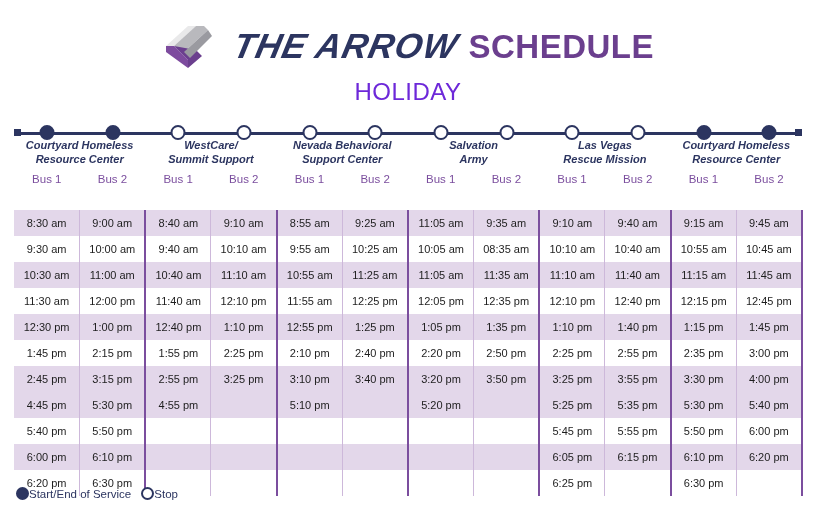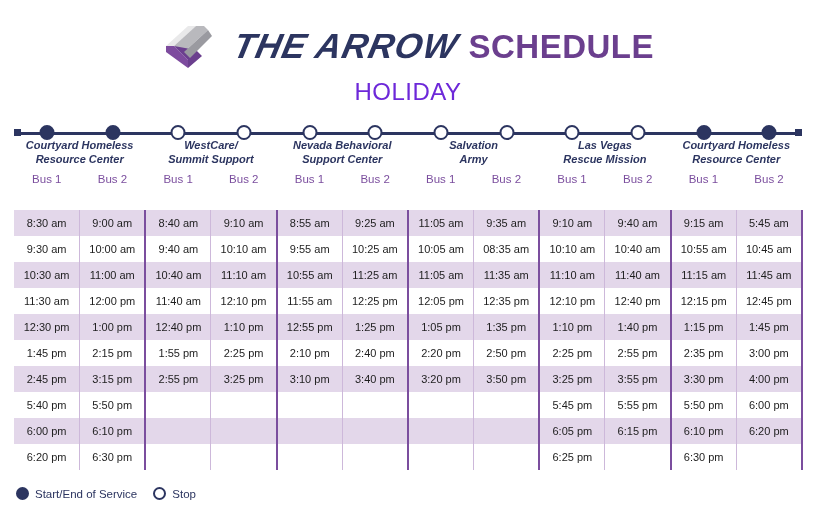--- a/index.html
+++ b/index.html
@@ -109,21 +109,21 @@
 
   td.sep-major{border-right:2.2px solid #7b4e9e;}
   td.sep-minor{border-right:1px solid #cdb8da;}
 
   
   .tbody-top{border-top:1px solid #cfc3d8;}
 
   
   .legend{
     position:absolute;left:16px;top:487px;
-    display:flex;align-items:center;gap:6px;
+    display:flex;align-items:center;gap:0;
     font-size:11.5px;color:#2c3560;
   }
   .lg-dot{
     width:13px;height:13px;border-radius:50%;
     border:2.2px solid #2c3560;box-sizing:border-box;
   }
   .lg-dot.filled{background:#2c3560;}
   .lg-dot.open{background:#fff;}
   .lg-text{margin-right:10px;}
 </style>
@@ -236,21 +236,21 @@
             <td class="cell sep-major tbody-top">9:00 am</td>
             <td class="cell sep-minor tbody-top">8:40 am</td>
             <td class="cell sep-major tbody-top">9:10 am</td>
             <td class="cell sep-minor tbody-top">8:55 am</td>
             <td class="cell sep-major tbody-top">9:25 am</td>
             <td class="cell sep-minor tbody-top">11:05 am</td>
             <td class="cell sep-major tbody-top">9:35 am</td>
             <td class="cell sep-minor tbody-top">9:10 am</td>
             <td class="cell sep-major tbody-top">9:40 am</td>
             <td class="cell sep-minor tbody-top">9:15 am</td>
-            <td class="cell sep-major tbody-top">5:45 am</td>
+            <td class="cell sep-major tbody-top">9:45 am</td>
           </tr>
           <tr class="norm">
             <td class="cell sep-minor">9:30 am</td>
             <td class="cell sep-major">10:00 am</td>
             <td class="cell sep-minor">9:40 am</td>
             <td class="cell sep-major">10:10 am</td>
             <td class="cell sep-minor">9:55 am</td>
             <td class="cell sep-major">10:25 am</td>
             <td class="cell sep-minor">10:05 am</td>
             <td class="cell sep-major">08:35 am</td>
@@ -322,20 +322,34 @@
             <td class="cell sep-major">3:25 pm</td>
             <td class="cell sep-minor">3:10 pm</td>
             <td class="cell sep-major">3:40 pm</td>
             <td class="cell sep-minor">3:20 pm</td>
             <td class="cell sep-major">3:50 pm</td>
             <td class="cell sep-minor">3:25 pm</td>
             <td class="cell sep-major">3:55 pm</td>
             <td class="cell sep-minor">3:30 pm</td>
             <td class="cell sep-major">4:00 pm</td>
           </tr>
+          <tr class="alt">
+            <td class="cell sep-minor">4:45 pm</td>
+            <td class="cell sep-major">5:30 pm</td>
+            <td class="cell sep-minor">4:55 pm</td>
+            <td class="cell sep-major"></td>
+            <td class="cell sep-minor">5:10 pm</td>
+            <td class="cell sep-major"></td>
+            <td class="cell sep-minor">5:20 pm</td>
+            <td class="cell sep-major"></td>
+            <td class="cell sep-minor">5:25 pm</td>
+            <td class="cell sep-major">5:35 pm</td>
+            <td class="cell sep-minor">5:30 pm</td>
+            <td class="cell sep-major">5:40 pm</td>
+          </tr>
           <tr class="norm">
             <td class="cell sep-minor">5:40 pm</td>
             <td class="cell sep-major">5:50 pm</td>
             <td class="cell sep-minor"></td>
             <td class="cell sep-major"></td>
             <td class="cell sep-minor"></td>
             <td class="cell sep-major"></td>
             <td class="cell sep-minor"></td>
             <td class="cell sep-major"></td>
             <td class="cell sep-minor">5:45 pm</td>

